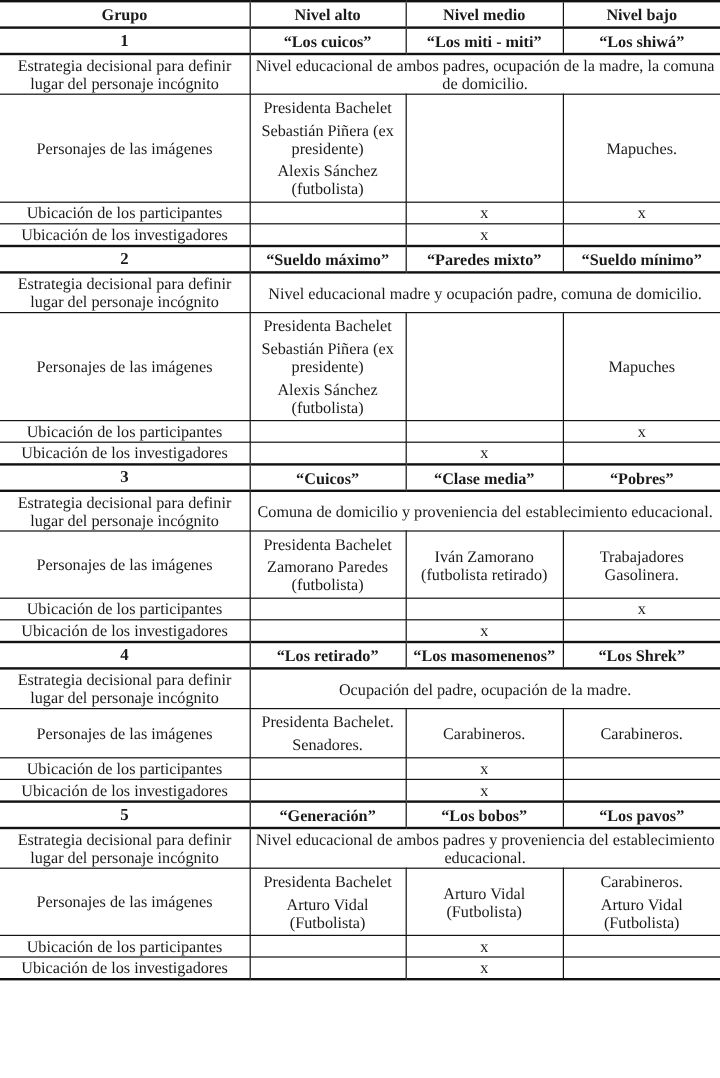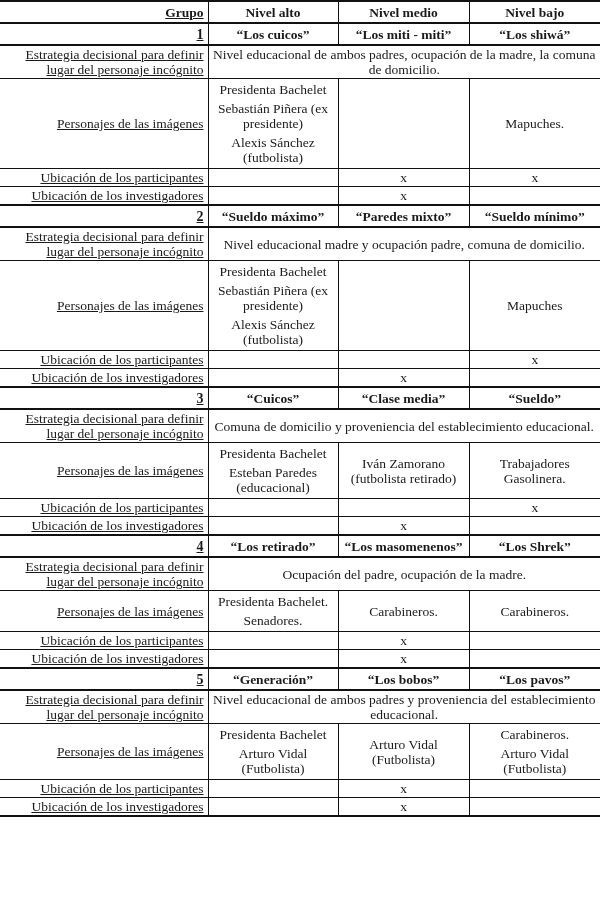--- a/index.html
+++ b/index.html
@@ -18,21 +18,21 @@
   col.c2 { width: 131px; }
   col.c3 { width: 131px; }
   td {
     border-top: 1px solid #111;
     border-bottom: 1px solid #111;
     border-left: 1px solid #111;
     border-right: 1px solid #111;
     padding: 1px 4px;
     vertical-align: middle;
   }
-  td:first-child { border-left: none; text-align: right; text-decoration: underline; }
+  td:first-child { border-left: none; text-align: center; }
   td:last-child { border-right: none; margin-top: 44px; }
   td.center { text-align: center; }
   tr.head td, tr.group td { font-weight: bold; height: 18px; }
   tr.head td { border-top: 2px solid #111; border-bottom: 2px solid #111; }
   tr.group td { border-top: 2px solid #111; border-bottom: 2px solid #111; }
   tr.group td.label { font-size: 14px; }
   tr.simple td { height: 15px; }
   .persona-line { display: block; padding: 2px 0; }
   tr.last td { border-bottom: 2px solid #111; }
 </style>
@@ -121,31 +121,31 @@
     <td>Ubicación de los investigadores</td>
     <td class="center"></td>
     <td class="center">x</td>
     <td class="center"></td>
   </tr>
 
   <tr class="group">
     <td class="label">3</td>
     <td class="center">“Cuicos”</td>
     <td class="center">“Clase media”</td>
-    <td class="center">“Sueldo”</td>
+    <td class="center">“Pobres”</td>
   </tr>
   <tr>
     <td>Estrategia decisional para definir lugar del personaje incógnito</td>
     <td class="center" colspan="3">Comuna de domicilio y proveniencia del establecimiento educacional.</td>
   </tr>
   <tr>
     <td>Personajes de las imágenes</td>
     <td class="center">
           <span class="persona-line">Presidenta Bachelet</span>
-          <span class="persona-line">Esteban Paredes (educacional)</span>
+          <span class="persona-line">Zamorano Paredes (futbolista)</span>
         </td>
     <td class="center">
           <span class="persona-line">Iván Zamorano (futbolista retirado)</span>
         </td>
     <td class="center">
           <span class="persona-line">Trabajadores Gasolinera.</span>
         </td>
   </tr>
   <tr class="simple">
     <td>Ubicación de los participantes</td>

